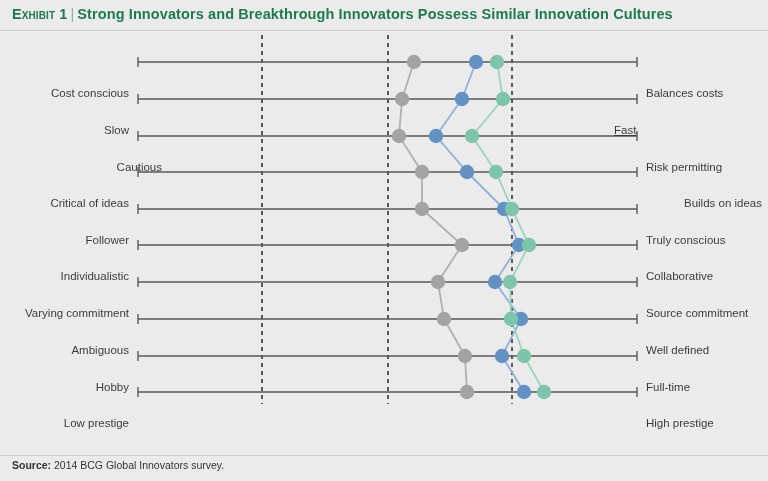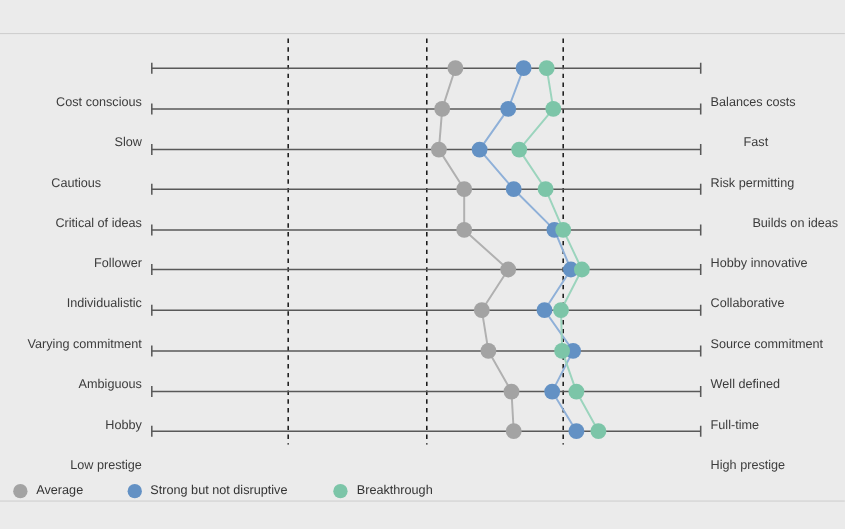--- a/index.html
+++ b/index.html
@@ -65,20 +65,23 @@
   .source-rule{
     position:absolute; left:0; right:0; top:455px;
     height:1px; background:#cfcfcf;
   }
 </style>
 </head>
 <body>
 
 <div id="chart-root">
 
+  <div class="title">
+    <span class="exh">Exhibit 1</span><span class="sep">|</span><span>Strong Innovators and Breakthrough Innovators Possess Similar Innovation Cultures</span>
+  </div>
   <div class="title-rule"></div>
 
   <div class="plot">
     <svg id="plot-svg" width="768" height="390">
         <line x1="262" y1="3" x2="262" y2="372" stroke="#1a1a1a" stroke-width="1.4" stroke-dasharray="4,4"></line>
         <line x1="388" y1="3" x2="388" y2="372" stroke="#1a1a1a" stroke-width="1.4" stroke-dasharray="4,4"></line>
         <line x1="512" y1="3" x2="512" y2="372" stroke="#1a1a1a" stroke-width="1.4" stroke-dasharray="4,4"></line>
         <line x1="138" y1="30" x2="637" y2="30" stroke="#595959" stroke-width="1.4"></line>
         <line x1="138" y1="25" x2="138" y2="35" stroke="#595959" stroke-width="1.4"></line>
         <line x1="637" y1="25" x2="637" y2="35" stroke="#595959" stroke-width="1.4"></line>
@@ -141,52 +144,41 @@
         <circle cx="510" cy="250" r="7.2" fill="#7cc5a8"></circle>
         <circle cx="511" cy="287" r="7.2" fill="#7cc5a8"></circle>
         <circle cx="524" cy="324" r="7.2" fill="#7cc5a8"></circle>
         <circle cx="544" cy="360" r="7.2" fill="#7cc5a8"></circle>
       </svg>
   </div>
 
   <div id="left-labels">
       <div class="axis-label left" style="right: 639px; top: 88px;">Cost conscious</div>
       <div class="axis-label left" style="right: 639px; top: 125px;">Slow</div>
-      <div class="axis-label left" style="right: 676px; top: 162px;">Cautious</div>
+      <div class="axis-label left" style="right: 606px; top: 162px;">Cautious</div>
       <div class="axis-label left" style="right: 639px; top: 198px;">Critical of ideas</div>
       <div class="axis-label left" style="right: 639px; top: 235px;">Follower</div>
       <div class="axis-label left" style="right: 639px; top: 271px;">Individualistic</div>
       <div class="axis-label left" style="right: 639px; top: 308px; margin-left: 38px;">Varying commitment</div>
       <div class="axis-label left" style="right: 639px; top: 345px;">Ambiguous</div>
       <div class="axis-label left" style="right: 639px; top: 382px;">Hobby</div>
       <div class="axis-label left" style="right: 639px; top: 418px;">Low prestige</div>
     </div>
   <div id="right-labels">
       <div class="axis-label right" style="left: 646px; top: 88px;">Balances costs</div>
-      <div class="axis-label right" style="left: 676px; top: 125px;">Fast</div>
+      <div class="axis-label right" style="left: 614px; top: 125px; text-decoration: underline;">Fast</div>
       <div class="axis-label right" style="left: 646px; top: 162px; text-align: center;">Risk permitting</div>
       <div class="axis-label right" style="left: 684px; top: 198px;">Builds on ideas</div>
-      <div class="axis-label right" style="left: 646px; top: 235px;">Hobby innovative</div>
+      <div class="axis-label right" style="left: 646px; top: 235px;">Truly conscious</div>
       <div class="axis-label right" style="left: 646px; top: 271px;">Collaborative</div>
       <div class="axis-label right" style="left: 646px; top: 308px;">Source commitment</div>
       <div class="axis-label right" style="left: 646px; top: 345px;">Well defined</div>
       <div class="axis-label right" style="left: 646px; top: 382px;">Full-time</div>
       <div class="axis-label right" style="left: 646px; top: 418px;">High prestige</div>
     </div>
 
-  <div class="legend" id="legend">
-      <div class="legend-item" style="margin-left: 0px;">
-        <span class="legend-dot" style="background: rgb(163, 163, 163);"></span>
-        <span class="legend-label">Average</span>
-      </div>
-      <div class="legend-item" style="margin-left: 40px;">
-        <span class="legend-dot" style="background: rgb(99, 145, 196);"></span>
-        <span class="legend-label">Strong but not disruptive</span>
-      </div>
-      <div class="legend-item" style="margin-left: 42px;">
-        <span class="legend-dot" style="background: rgb(124, 197, 168);"></span>
-        <span class="legend-label">Breakthrough</span>
-      </div>
-    </div>
 
   <div class="source-rule"></div>
+  <div class="source">
+    <b>Source:</b><span> 2014 BCG Global Innovators survey.</span>
+  </div>
 
 </div>
 
 </body></html>

